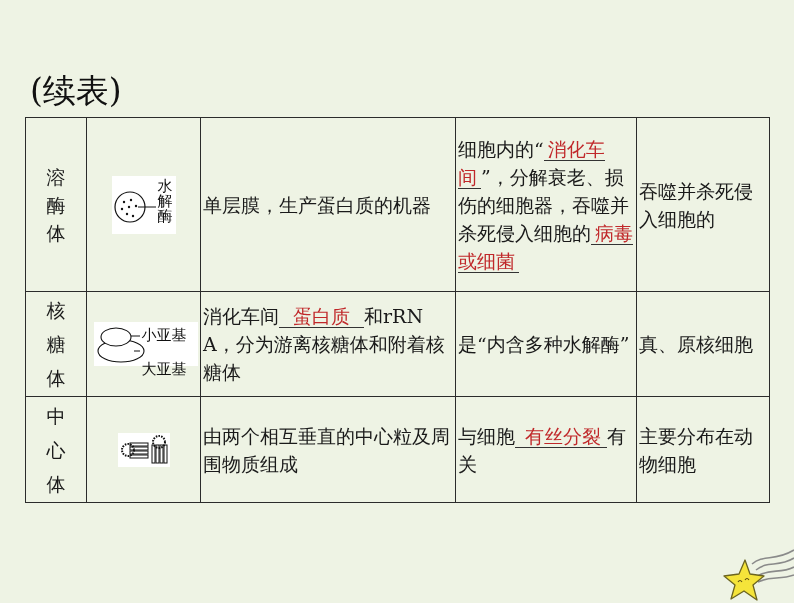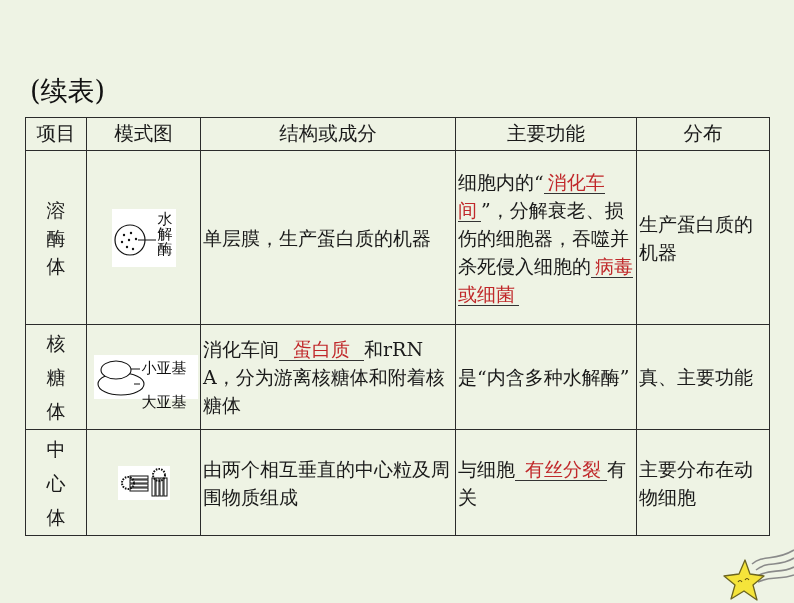--- a/index.html
+++ b/index.html
@@ -12,21 +12,21 @@
     background: #eef3e4;
     position: relative;
     overflow: hidden;
     font-family: "DejaVu Serif", "Liberation Serif", serif;
     color: #1a1a1a;
   }
   .caption {
     position: absolute;
     left: 30px;
     top: 74px;
-    font-size: 27px;
+    font-size: 33px;
     line-height: 34px;
     color: #111;
   }
   table.cells {
     position: absolute;
     left: 25px;
     top: 117px;
     border-collapse: collapse;
     table-layout: fixed;
     width: 744px;
@@ -93,27 +93,20 @@
 
 <table class="cells">
   <colgroup>
     <col style="width:61px">
     <col style="width:114px">
     <col style="width:255px">
     <col style="width:181px">
     <col style="width:133px">
   </colgroup>
   <tbody>
-      <tr>
-    <th>项目</th>
-    <th>模式图</th>
-    <th>结构或成分</th>
-    <th>主要功能</th>
-    <th>分布</th>
-  </tr>
 
   <tr class="row-lyso">
     <td class="item-cell">
       <span class="v">溶</span>
       <span class="v">酶</span>
       <span class="v">体</span>
     </td>
     <td class="diagram-cell">
       <span class="fig" style="width:64px;height:58px;position:relative;">
         <svg width="64" height="58" viewBox="0 0 64 58" style="position:absolute;left:0;top:0;">
@@ -131,21 +124,21 @@
           <span class="fig-label">水</span>
           <span class="fig-label">解</span>
           <span class="fig-label">酶</span>
         </span>
       </span>
     </td>
     <td class="text-cell">单层膜，生产蛋白质的机器</td>
     <td class="text-cell">
       <span>细胞内的“</span><span class="blank">消化车间</span><span>”，分解衰老、损伤的细胞器，吞噬并杀死侵入细胞的</span><span class="blank">病毒或细菌</span>
     </td>
-    <td class="text-cell">生产蛋白质的机器</td>
+    <td class="text-cell">吞噬并杀死侵入细胞的</td>
   </tr>
 
   <tr class="row-ribo">
     <td class="item-cell" style="line-height:34px;">
       <span class="v">核</span>
       <span class="v">糖</span>
       <span class="v">体</span>
     </td>
     <td class="diagram-cell">
       <span class="fig" style="width:104px;height:44px;position:relative;margin-left:4px;">
@@ -156,21 +149,21 @@
           <line x1="40" y1="29" x2="46" y2="29" stroke="#111" stroke-width="1"></line>
         </svg>
         <span class="fig-label" style="position:absolute;left:48px;top:6px;">小亚基</span>
         <span class="fig-label" style="position:absolute;left:48px;top:40px;">大亚基</span>
       </span>
     </td>
     <td class="text-cell">
       <span>消化车间</span><span class="blank wide">蛋白质</span><span>和rRNA，分为游离核糖体和附着核糖体</span>
     </td>
     <td class="text-cell">是“内含多种水解酶”</td>
-    <td class="text-cell">真、主要功能</td>
+    <td class="text-cell">真、原核细胞</td>
   </tr>
 
   <tr class="row-cent">
     <td class="item-cell" style="line-height:34px;">
       <span class="v">中</span>
       <span class="v">心</span>
       <span class="v">体</span>
     </td>
     <td class="diagram-cell">
       <span class="fig" style="width:52px;height:34px;">

